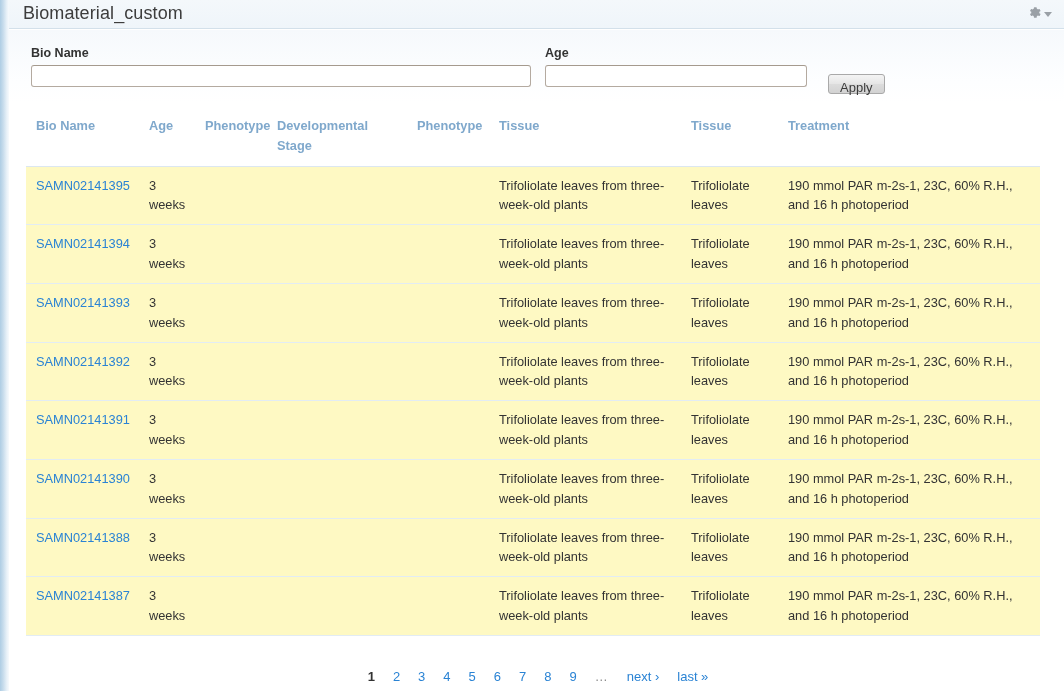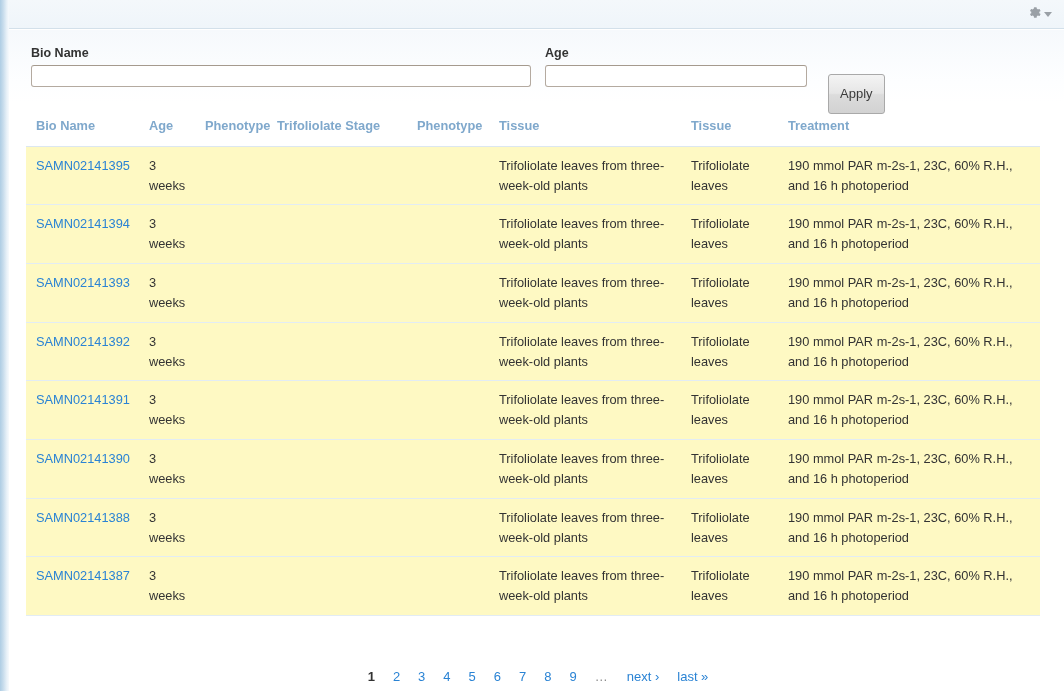--- a/index.html
+++ b/index.html
@@ -108,22 +108,22 @@
   }
   .field-bioname { left: 22px; }
   .field-bioname .text-input { width: 500px; }
   .field-age { left: 536px; }
   .field-age .text-input { width: 262px; }
 
   .apply-btn {
     position: absolute;
     left: 819px;
     top: 44px;
-    height: 40px;
-    padding: 8px 11px;
+    height: 20px;
+    padding: 2px 11px;
     box-sizing: border-box;
     font-family: "Liberation Sans", sans-serif;
     font-size: 13px;
     color: #3b3b3b;
     background: linear-gradient(to bottom, #f4f4f4 0%, #e6e6e6 48%, #dcdcdc 52%, #d2d2d2 100%);
     border: 1px solid #a9a9a9;
     border-radius: 3px;
     cursor: pointer;
     line-height: 22px;
   }
@@ -205,20 +205,21 @@
   }
 </style>
 </head>
 <body>
 
 <div class="panel">
 
   <div class="left-edge"></div>
 
   <div class="titlebar">
+    <div class="title-text">Biomaterial_custom</div>
     <div class="gear-wrap">
       <span class="gear-icon">
         <svg width="15" height="15" viewBox="0 0 16 16">
           <path fill="#9aa0a6" d="M8 5.2A2.8 2.8 0 1 0 8 10.8 2.8 2.8 0 0 0 8 5.2zm0 4.3A1.5 1.5 0 1 1 8 6.5a1.5 1.5 0 0 1 0 3z"></path>
           <path fill="#9aa0a6" d="M14.2 9.3l-1.1-.6a5.3 5.3 0 0 0 0-1.4l1.1-.6a.5.5 0 0 0 .2-.6l-.9-1.6a.5.5 0 0 0-.6-.2l-1.2.4a5.2 5.2 0 0 0-1.2-.7l-.2-1.3a.5.5 0 0 0-.5-.4H7.9a.5.5 0 0 0-.5.4l-.2 1.3c-.4.2-.8.4-1.2.7l-1.2-.4a.5.5 0 0 0-.6.2l-.9 1.6a.5.5 0 0 0 .2.6l1.1.6a5.3 5.3 0 0 0 0 1.4l-1.1.6a.5.5 0 0 0-.2.6l.9 1.6a.5.5 0 0 0 .6.2l1.2-.4c.4.3.8.5 1.2.7l.2 1.3a.5.5 0 0 0 .5.4h1.9a.5.5 0 0 0 .5-.4l.2-1.3c.4-.2.8-.4 1.2-.7l1.2.4a.5.5 0 0 0 .6-.2l.9-1.6a.5.5 0 0 0-.2-.6z"></path>
         </svg>
       </span>
       <span class="caret-down"></span>
     </div>
   </div>
@@ -245,21 +246,21 @@
         <col class="c-phenotype">
           <col class="c-source">
           <col class="c-tissue">
           <col class="c-treatment">
       </colgroup>
       <thead>
         <tr>
           <th>Bio Name</th>
           <th>Age</th>
           <th>Phenotype</th>
-          <th>Trifoliolate Stage</th>
+          <th>Developmental Stage</th>
           <th>Phenotype</th>
           <th>Tissue</th>
           <th>Tissue</th>
           <th>Treatment</th>
         </tr>
       </thead>
       <tbody id="table-body">
           <tr class="odd">
             <td class="cell-bioname"><a class="bio-link" href="#">SAMN02141395</a></td>
             <td>3 weeks</td>

